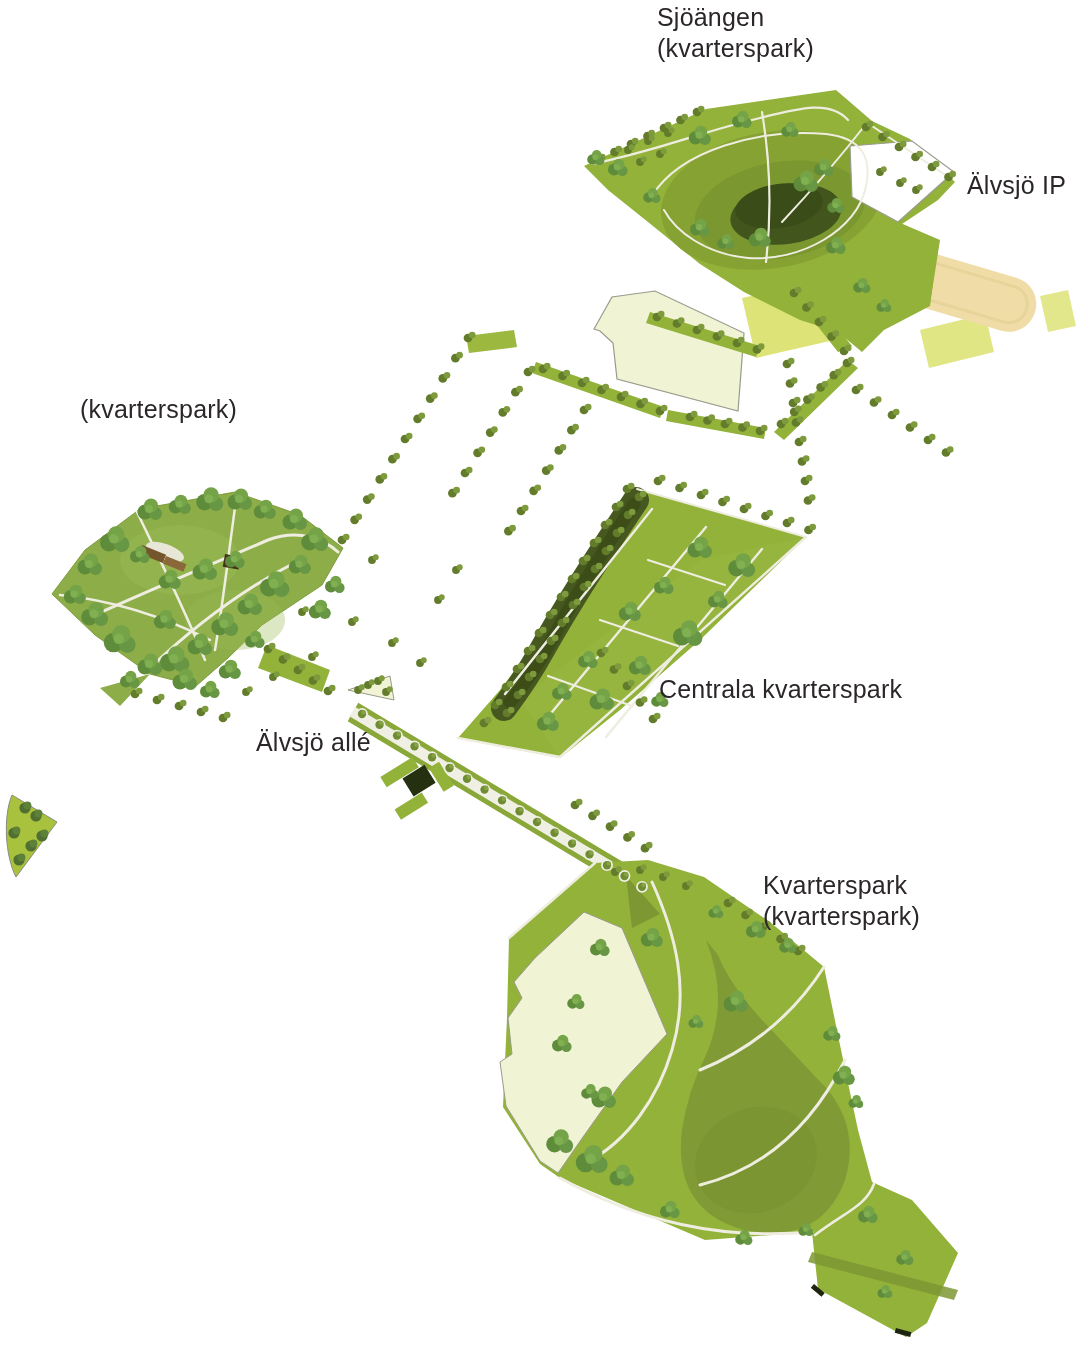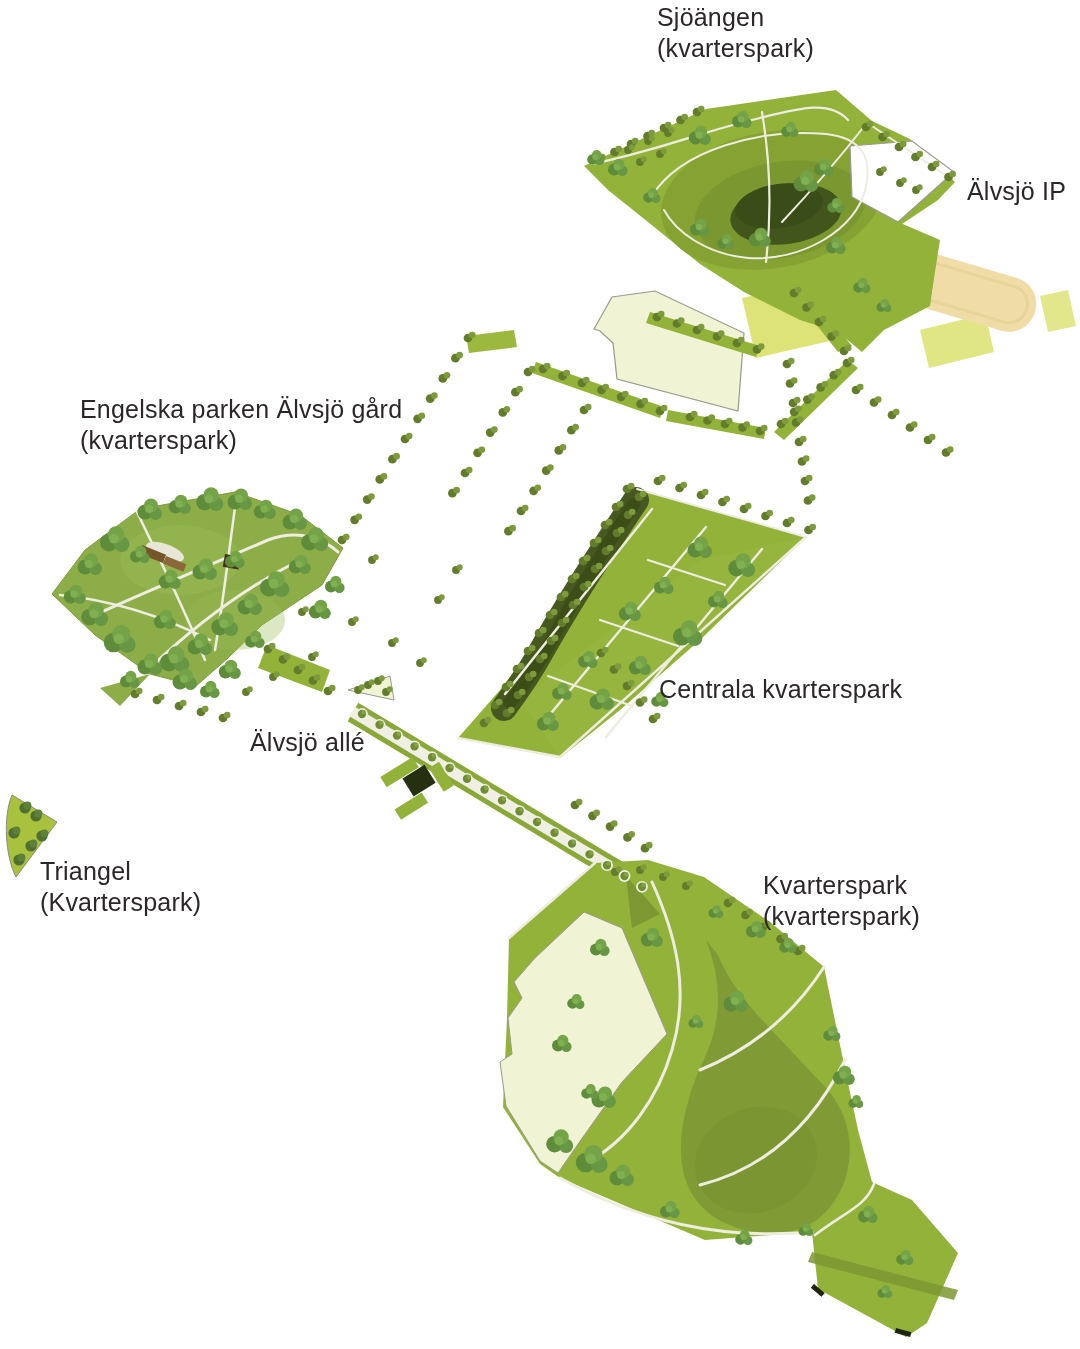--- a/index.html
+++ b/index.html
@@ -435,35 +435,30 @@
         <use href="#td" transform="translate(31,846) scale(0.8)"></use>
         <use href="#td" transform="translate(19,860) scale(0.8)"></use>
         <use href="#td" transform="translate(42,836) scale(0.8)"></use>
       </g>
 </svg>
 
 <div class="map-label" style="left:657px;top:2px">
   <span>Sjöängen</span>
   <span>(kvarterspark)</span>
 </div>
-<div class="map-label" style="left:967px;top:176px">
+<div class="map-label" style="left:967px;top:170px">
   <span>Älvsjö IP</span>
 </div>
 <div class="map-label" style="left:80px;top:394px">
-  <span>Engelska parken Älvsjö gård</span>
   <span>(kvarterspark)</span>
 </div>
 <div class="map-label" style="left:659px;top:674px">
   <span>Centrala kvarterspark</span>
 </div>
-<div class="map-label" style="left:250px;top:727px">
+<div class="map-label" style="left:256px;top:727px">
   <span>Älvsjö allé</span>
-</div>
-<div class="map-label" style="left:40px;top:856px">
-  <span>Triangel</span>
-  <span>(Kvarterspark)</span>
 </div>
 <div class="map-label" style="left:763px;top:870px">
   <span>Kvarterspark</span>
   <span>(kvarterspark)</span>
 </div>
 
 </div>
 
 </body></html>

